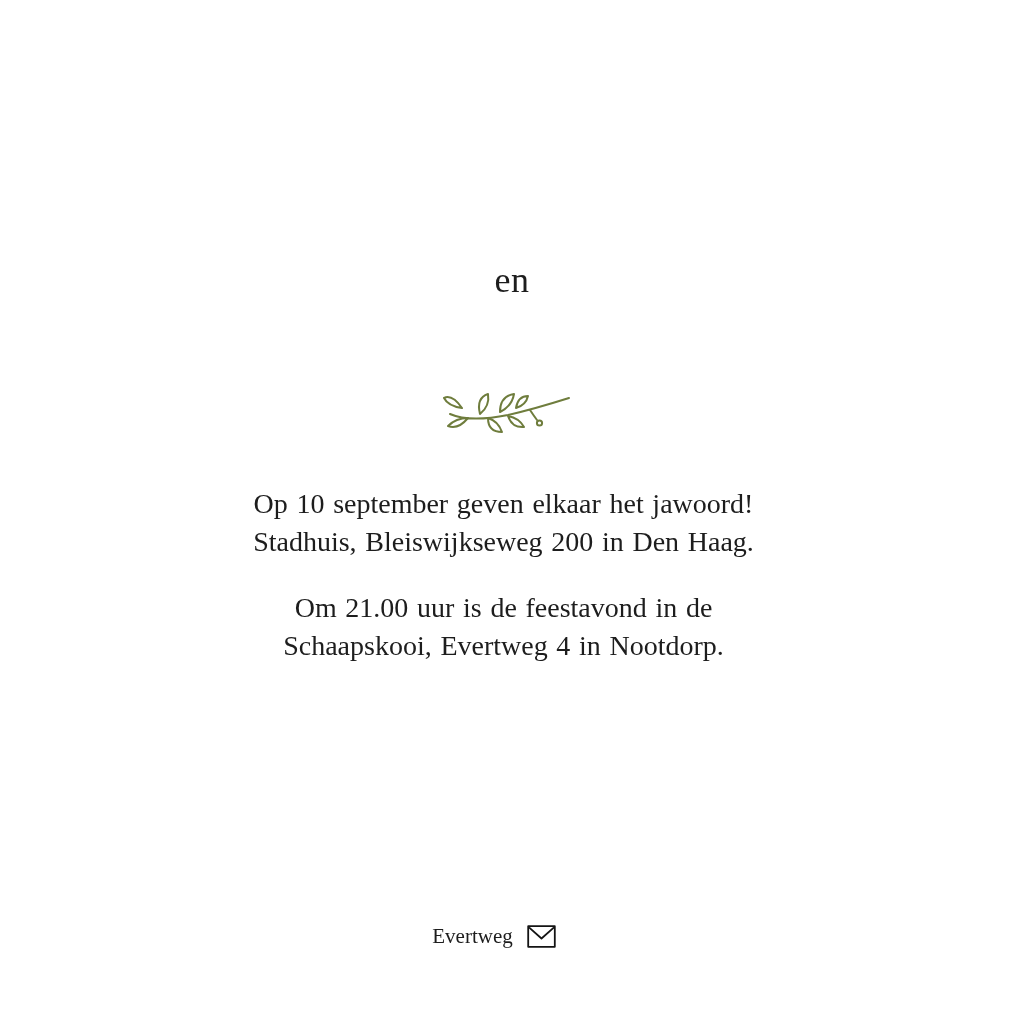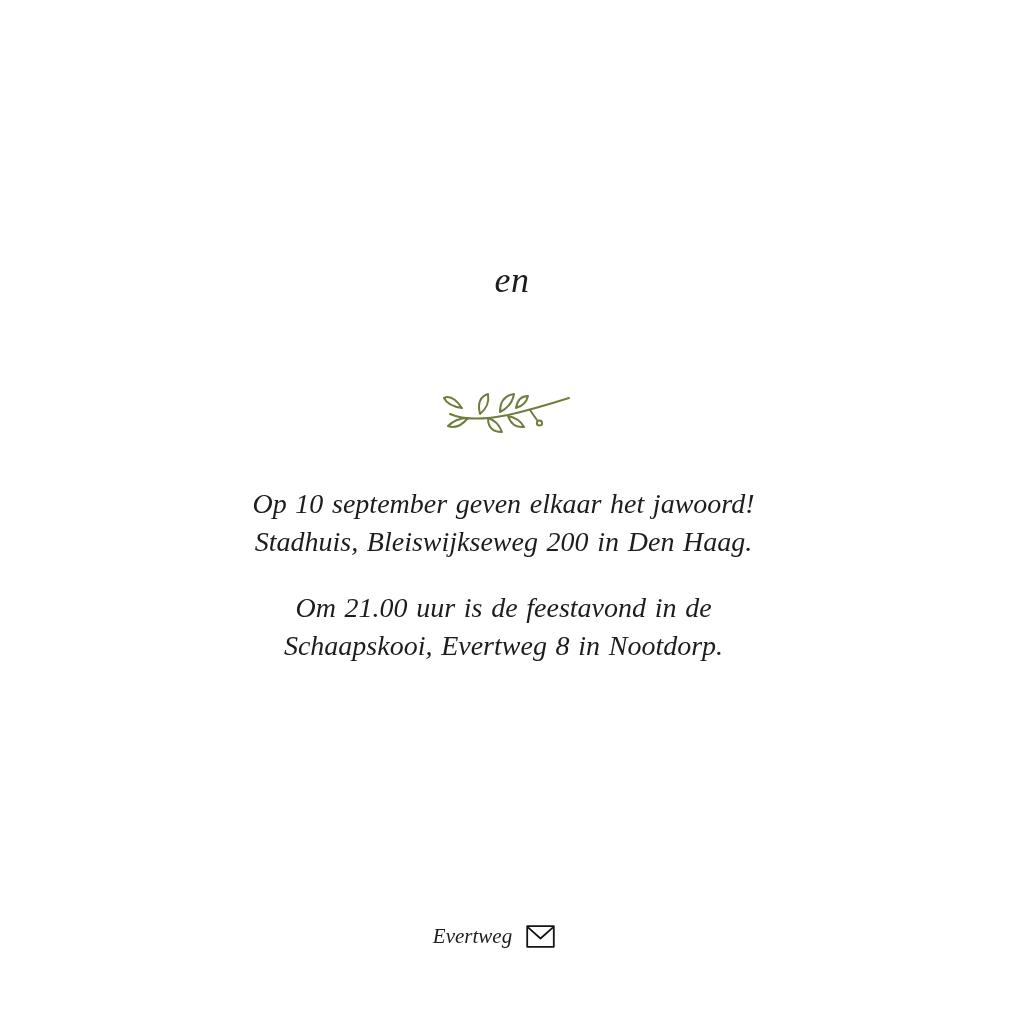--- a/index.html
+++ b/index.html
@@ -8,21 +8,20 @@
     background: #ffffff;
   }
   .card {
     position: relative;
     width: 1024px;
     height: 1024px;
     background: #ffffff;
     font-family: "Liberation Serif", "DejaVu Serif", serif;
     color: #1d1d1d;
     overflow: hidden;
-    font-style: italic;
   }
   .conjunction {
     position: absolute;
     top: 260px;
     left: 0;
     right: 0;
     text-align: center;
     font-size: 36px;
     line-height: 40px;
     letter-spacing: 0.5px;
@@ -101,21 +100,21 @@
 
   <div class="schedule">
     <p>
       <span class="line">Op 10 september geven elkaar het jawoord!</span>
       <span class="line">Stadhuis, Bleiswijkseweg 200 in Den Haag.</span>
     </p>
     <p>
     </p>
     <p>
       <span class="line">Om 21.00 uur is de feestavond in de</span>
-      <span class="line">Schaapskooi, Evertweg 8 in Nootdorp.</span>
+      <span class="line">Schaapskooi, Evertweg 4 in Nootdorp.</span>
     </p>
   </div>
 
   <div class="footer-row">
     <span>Evertweg</span>
     <svg class="envelope" width="29" height="23" viewBox="0 0 29 23" aria-hidden="true">
       <g fill="none" stroke="#141414" stroke-width="1.8" stroke-linejoin="round">
         <rect x="1.2" y="1.2" width="26.6" height="20.6"></rect>
         <polyline points="2,2.4 14.5,13.5 27,2.4"></polyline>
       </g>

